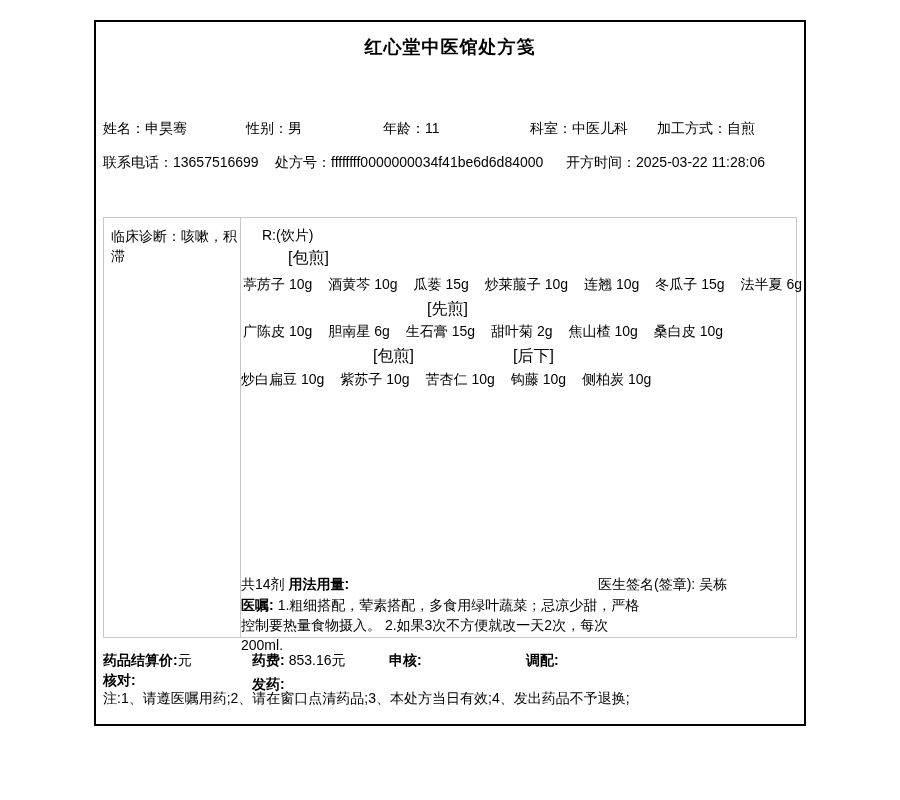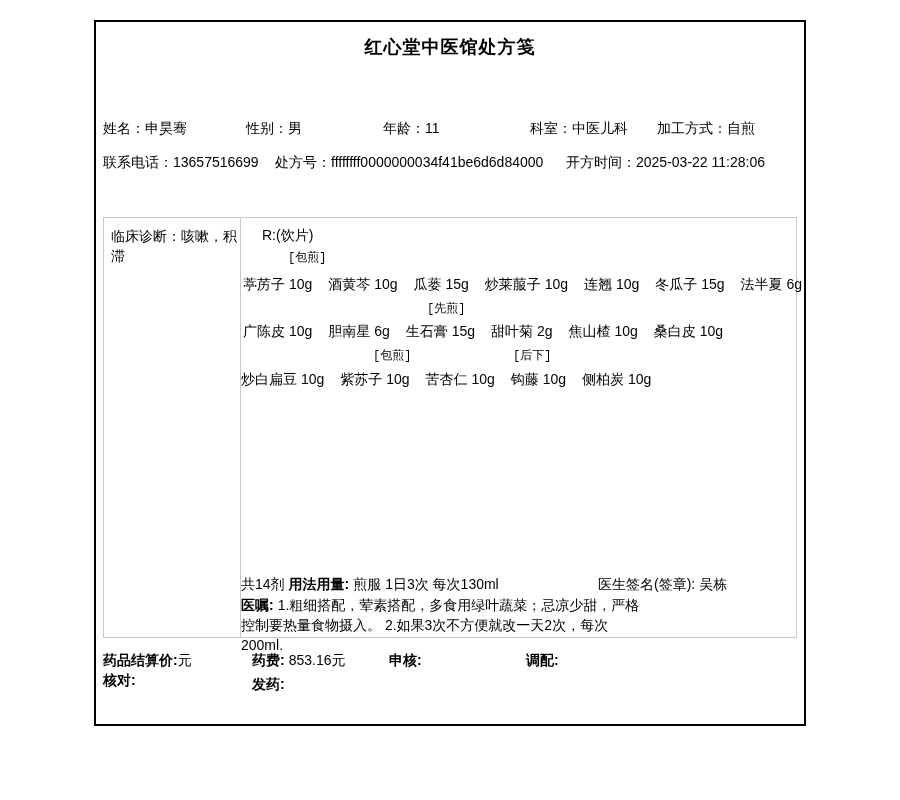--- a/index.html
+++ b/index.html
@@ -64,23 +64,22 @@
   }
   .rx-abs {
     position: absolute;
     white-space: nowrap;
     font-size: 14px;
     line-height: 20px;
   }
   .rx-tag {
     position: absolute;
     white-space: nowrap;
-    font-size: 12px;
+    font-size: 16px;
     line-height: 14px;
-    font-family: Liberation Mono, monospace;
   }
   .herb-line {
     position: absolute;
     white-space: nowrap;
     font-size: 14px;
     line-height: 20px;
   }
   .herb {
     display: inline-flex;
     gap: 4px;
@@ -220,21 +219,20 @@
         </span>
       <span class="herb">
           <span>侧柏炭</span>
           <span>10g</span>
         </span>
     </div>
 
     <div class="rx-abs gap6" style="left:137px; top:356px;">
       <span>共14剂</span>
       <span class="b">用法用量:</span>
-      <span>煎服 1日3次 每次130ml</span>
     </div>
     <div class="rx-abs gap4" style="left:494px; top:356px;">
       <span>医生签名(签章):</span>
       <span>吴栋</span>
     </div>
 
     <div class="advice" style="left:137px; top:377px;">
       <div class="advice-line"><span class="b gap4" style="margin-right:4px;">医嘱:</span><span>1.粗细搭配，荤素搭配，多食用绿叶蔬菜；忌凉少甜，严格</span></div>
       <div class="advice-line">控制要热量食物摄入。 2.如果3次不方便就改一天2次，每次</div>
       <div class="advice-line">200ml.</div>
@@ -247,14 +245,15 @@
   <div class="field gap4" style="left:156px; top:628px;">
     <span class="b">药费:</span>
       <span>853.16元</span>
   </div>
   <div class="field b" style="left:293px; top:628px;">申核:</div>
   <div class="field b" style="left:430px; top:628px;">调配:</div>
 
   <div class="field b" style="left:7px; top:648px;">核对:</div>
   <div class="field b" style="left:156px; top:652px;">发药:</div>
 
+  <div class="field" style="left:7px; top:666px;">注:1、请遵医嘱用药;2、请在窗口点清药品;3、本处方当日有效;4、发出药品不予退换;</div>
 
 </div>
 
 </body></html>

